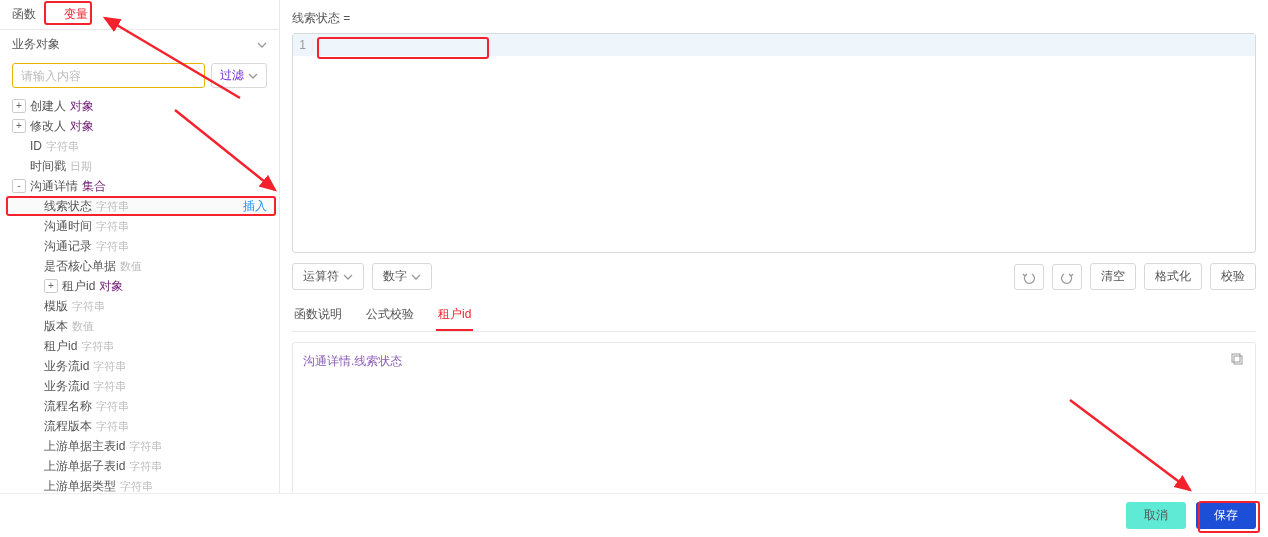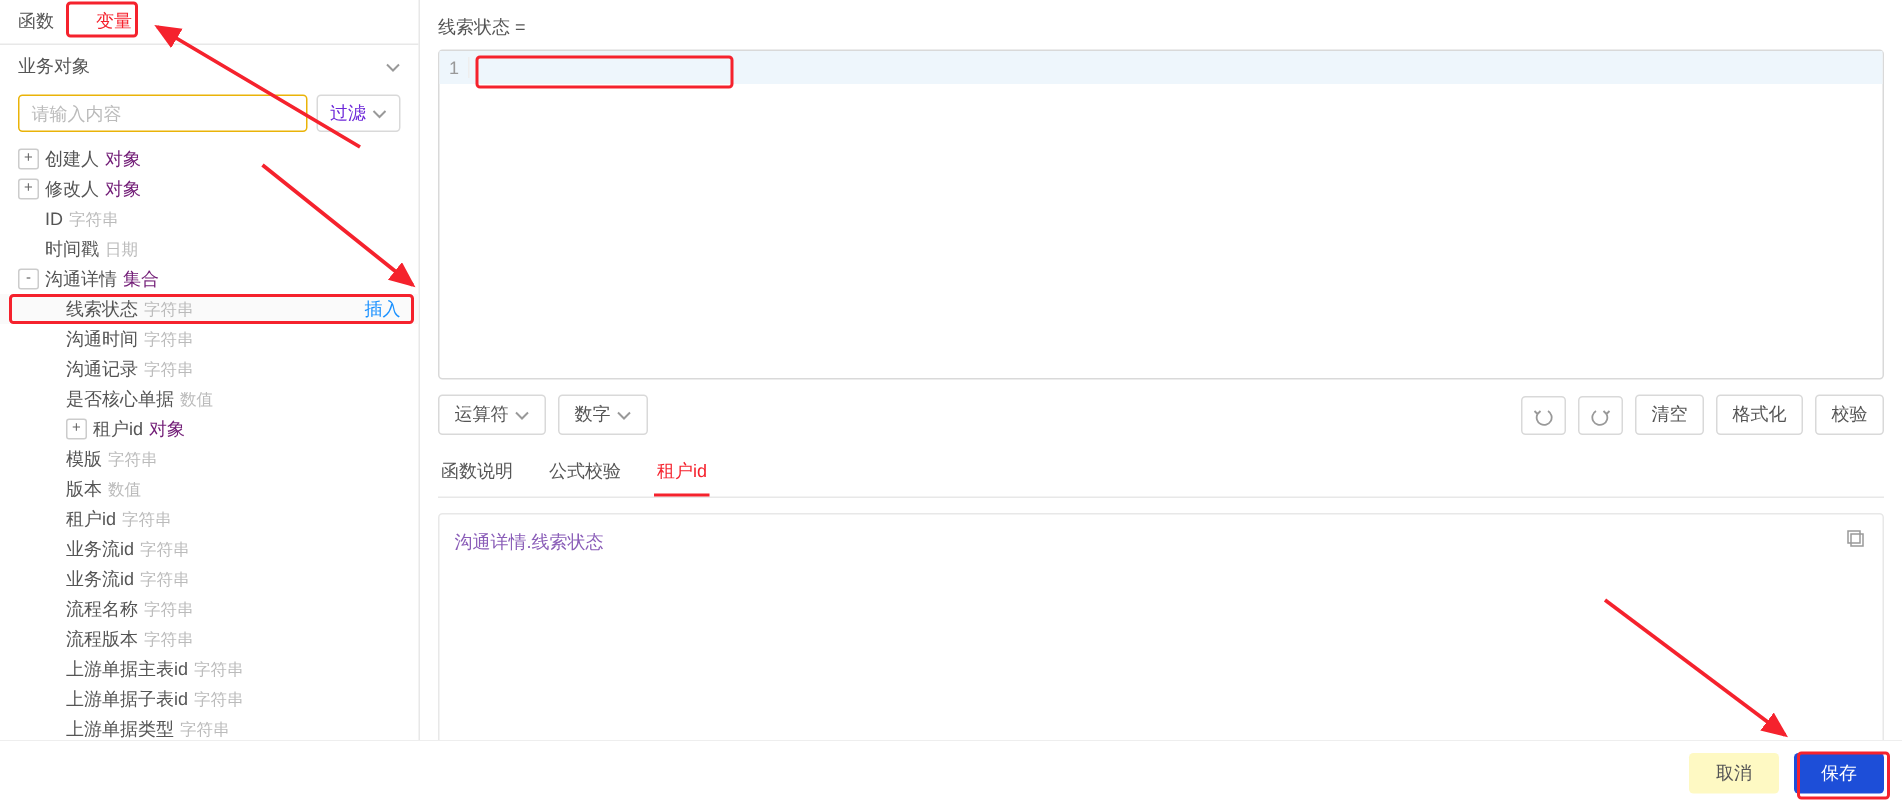--- a/index.html
+++ b/index.html
@@ -53,21 +53,21 @@
 .sub-tab { padding: 6px 2px; cursor: pointer; }
 .sub-tab.active { color: #f5222d; border-bottom: 2px solid #f5222d; }
 
 .preview-area { flex: 1; border: 1px solid #e8e8e8; border-radius: 3px; margin-top: 10px; padding: 10px; font-size: 12px; position: relative; }
 .preview-text { color: #8a5db8; }
 .copy-icon { position: absolute; right: 10px; top: 10px; cursor: pointer; color: #999; }
 
 
 .footer { position: absolute; bottom: 0; right: 0; padding: 8px 12px; display: flex; gap: 10px; background: #fff; border-top: 1px solid #eee; width: 100%; justify-content: flex-end; }
 .btn { border-radius: 3px; padding: 5px 18px; font-size: 12px; cursor: pointer; border: none; }
-.btn-default { background: #fef9c3; color: #555; text-align: center; }
+.btn-default { background: #5eead4; color: #555; text-align: center; }
 .btn-primary { background: #1d4ed8; color: #fff; }
 .btn-highlight { position: absolute; border: 2px solid #f5222d; border-radius: 3px; right: 8px; bottom: 4px; width: 62px; height: 32px; pointer-events: none; }
 
 
 .arrow-overlay { position: absolute; pointer-events: none; }
 
 svg.chev { width: 10px; height: 10px; }
 </style>
 </head>
 <body>

